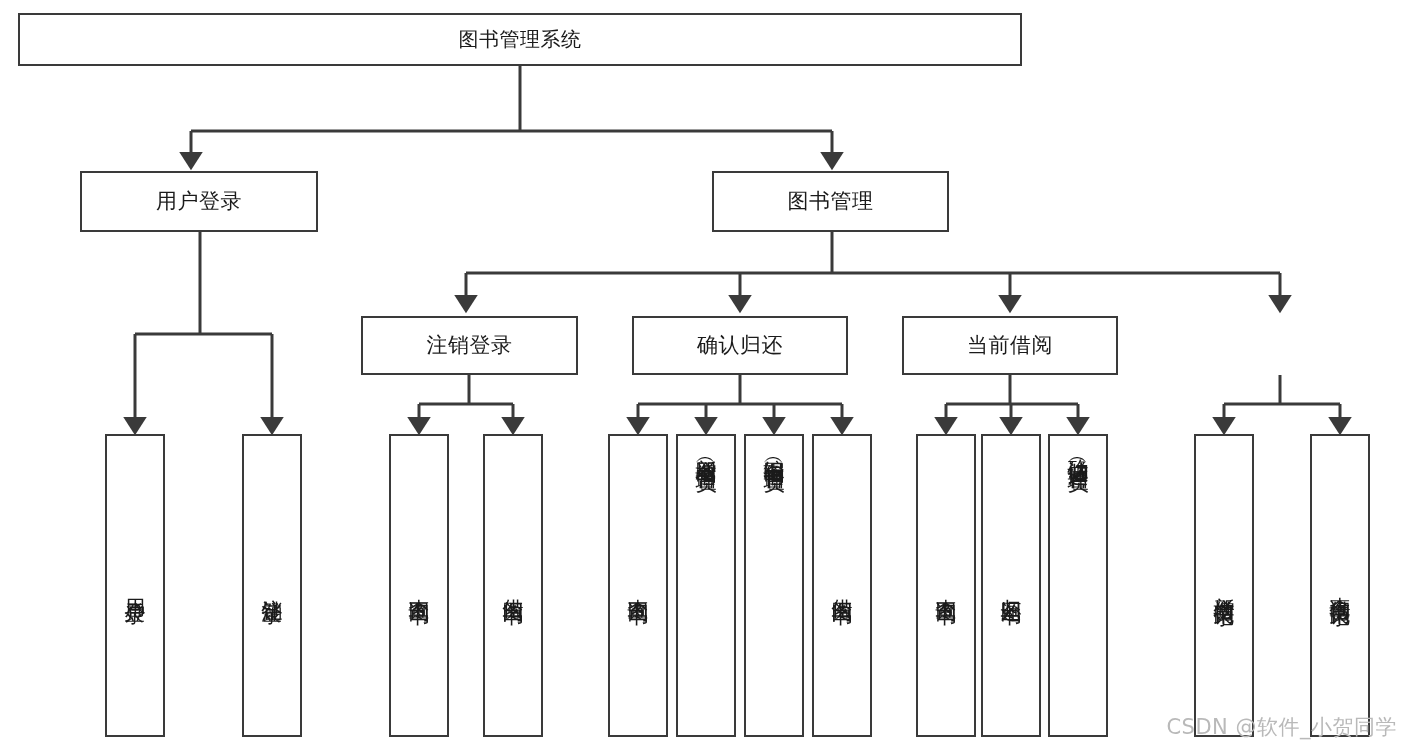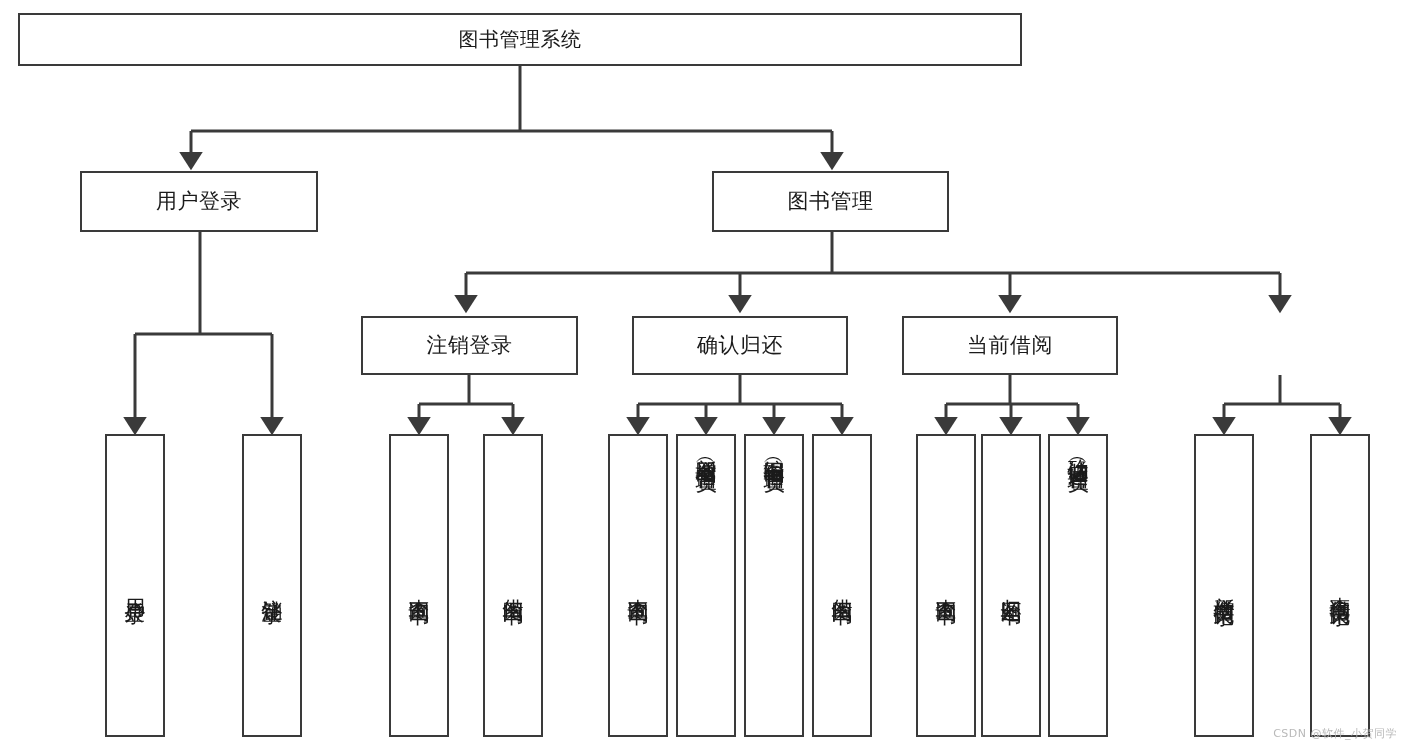--- a/index.html
+++ b/index.html
@@ -82,21 +82,21 @@
   }
 
   .node.vertical.align-mid .node-label { align-self: center; }
   .node.vertical.align-top .node-label { align-self: flex-start; margin-top: 6px; }
 
   
   #watermark {
     position: absolute;
     right: 8px;
     bottom: 6px;
-    font-size: 11px;
+    font-size: 21px;
     color: #b9b9b9;
     letter-spacing: 0.5px;
     white-space: nowrap;
     font-family: "DejaVu Sans", "Liberation Sans", sans-serif;
   }
 </style>
 </head>
 <body>
 
 <div id="diagram-canvas">

